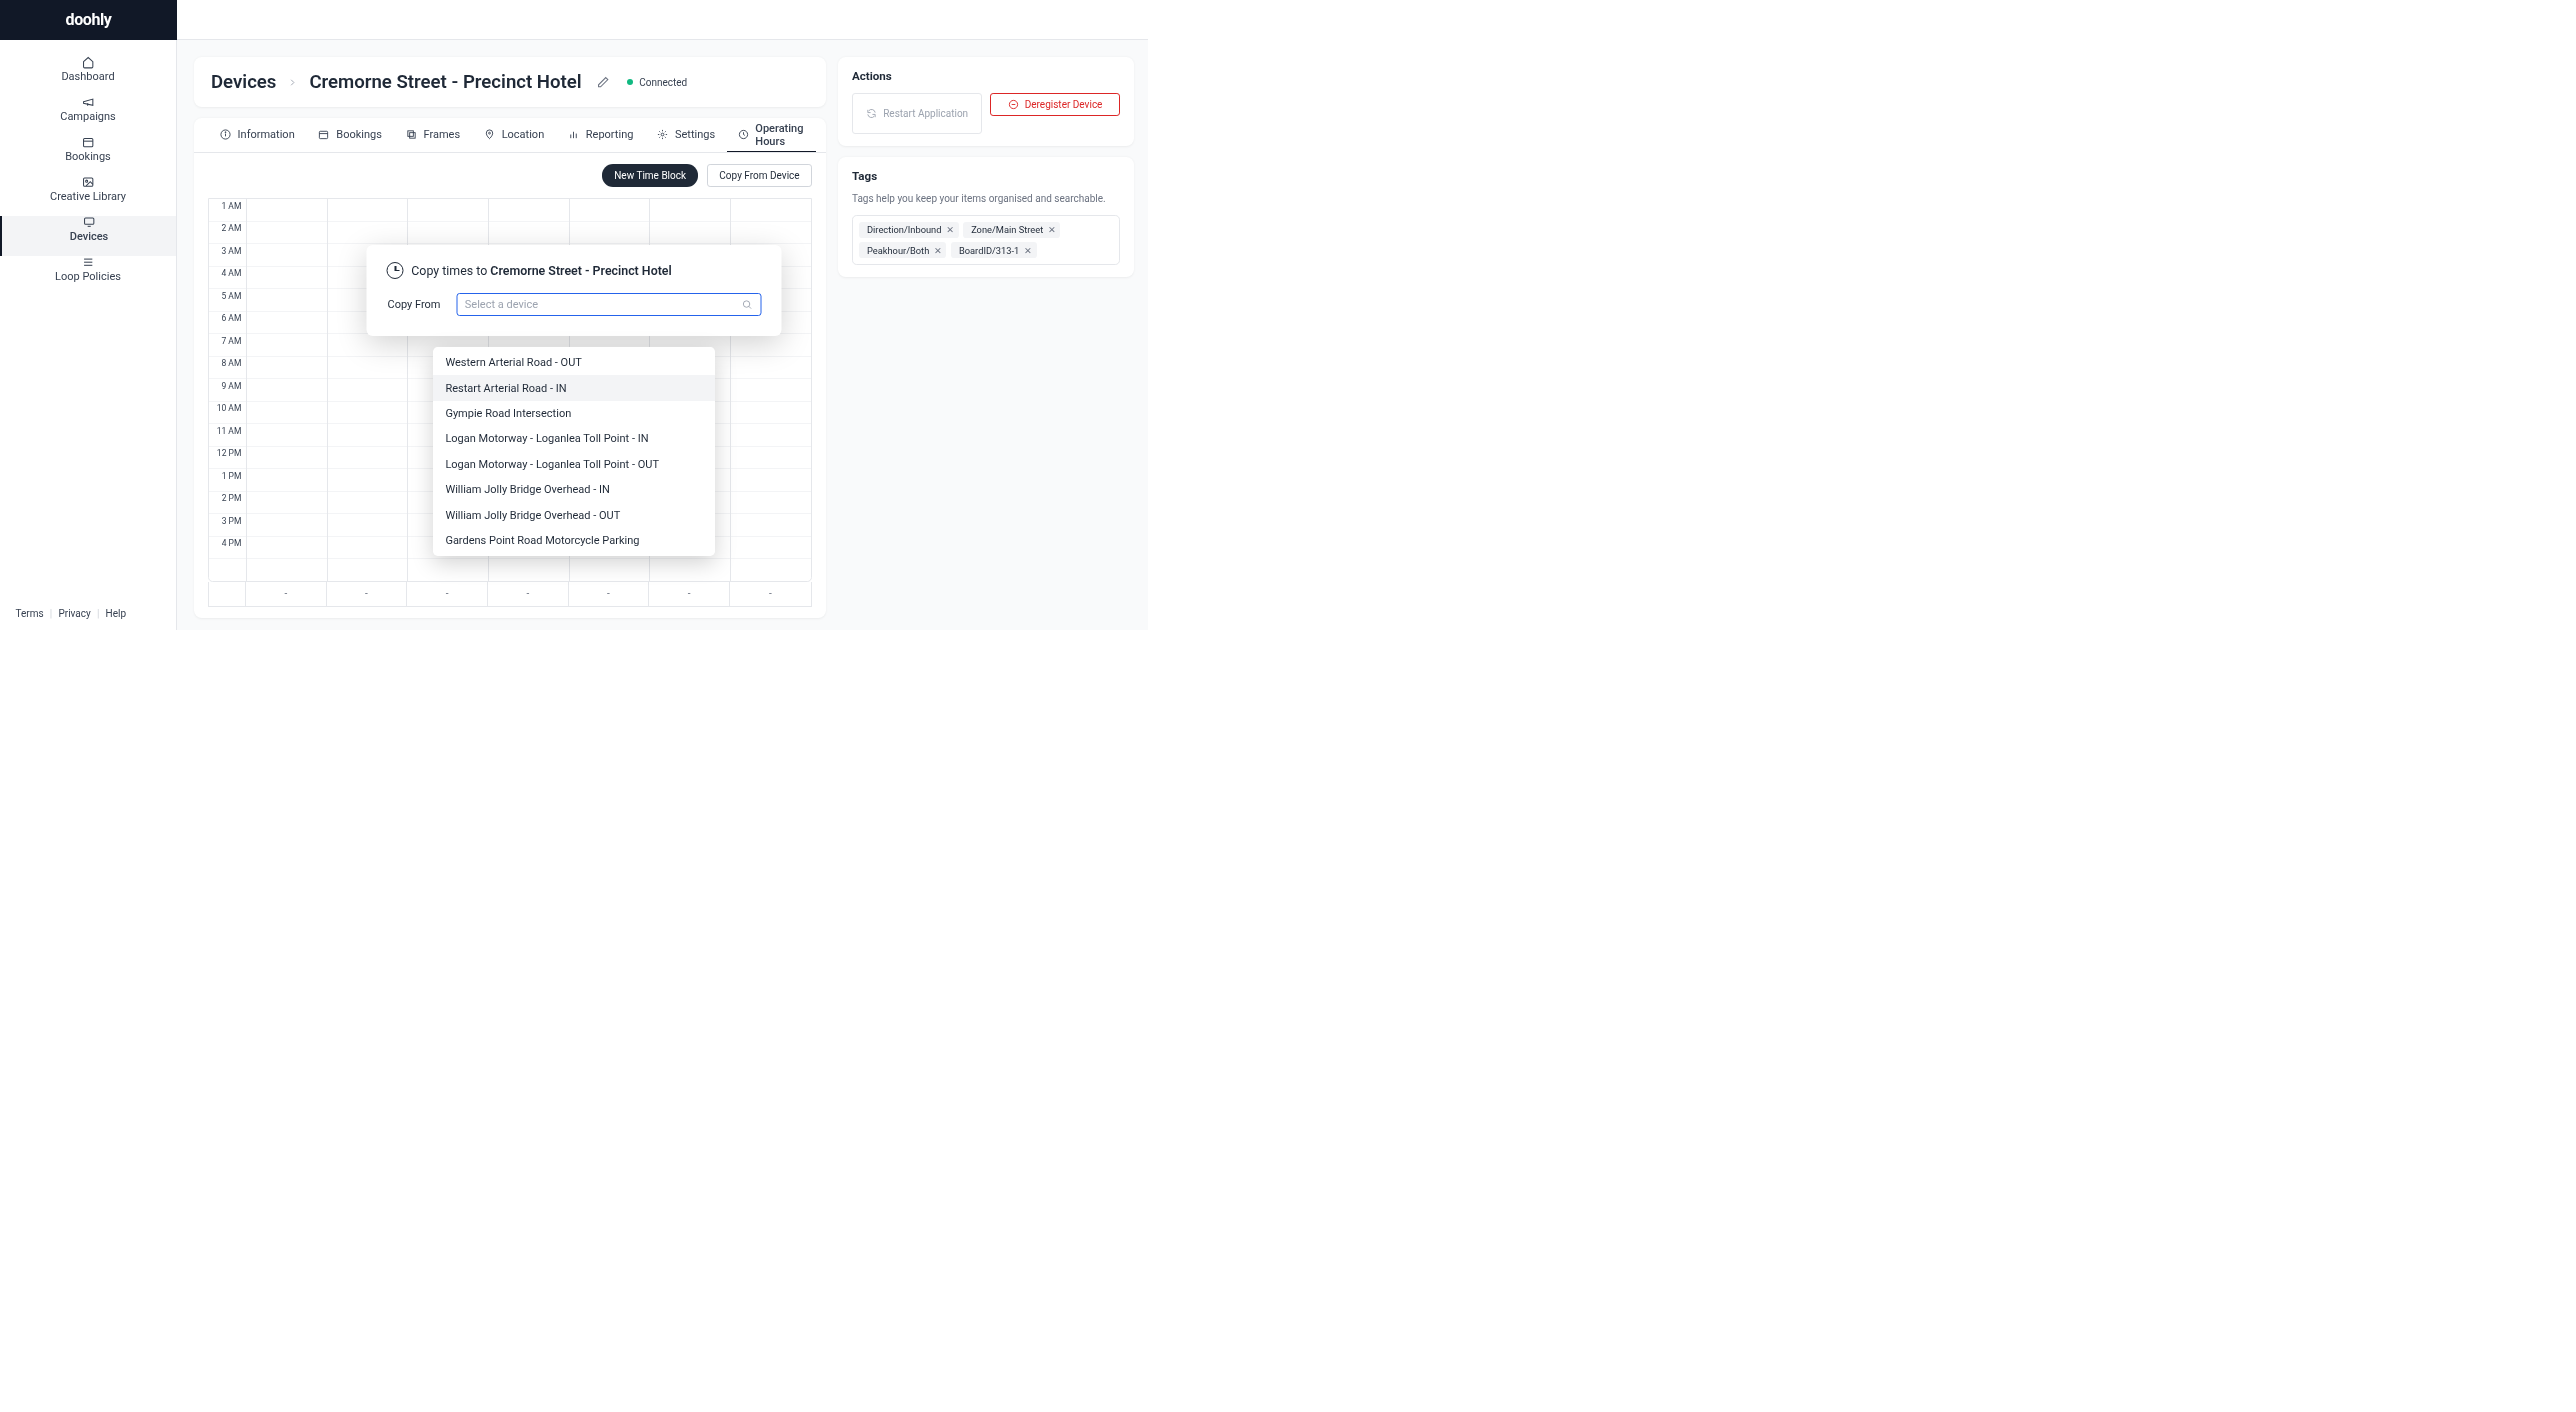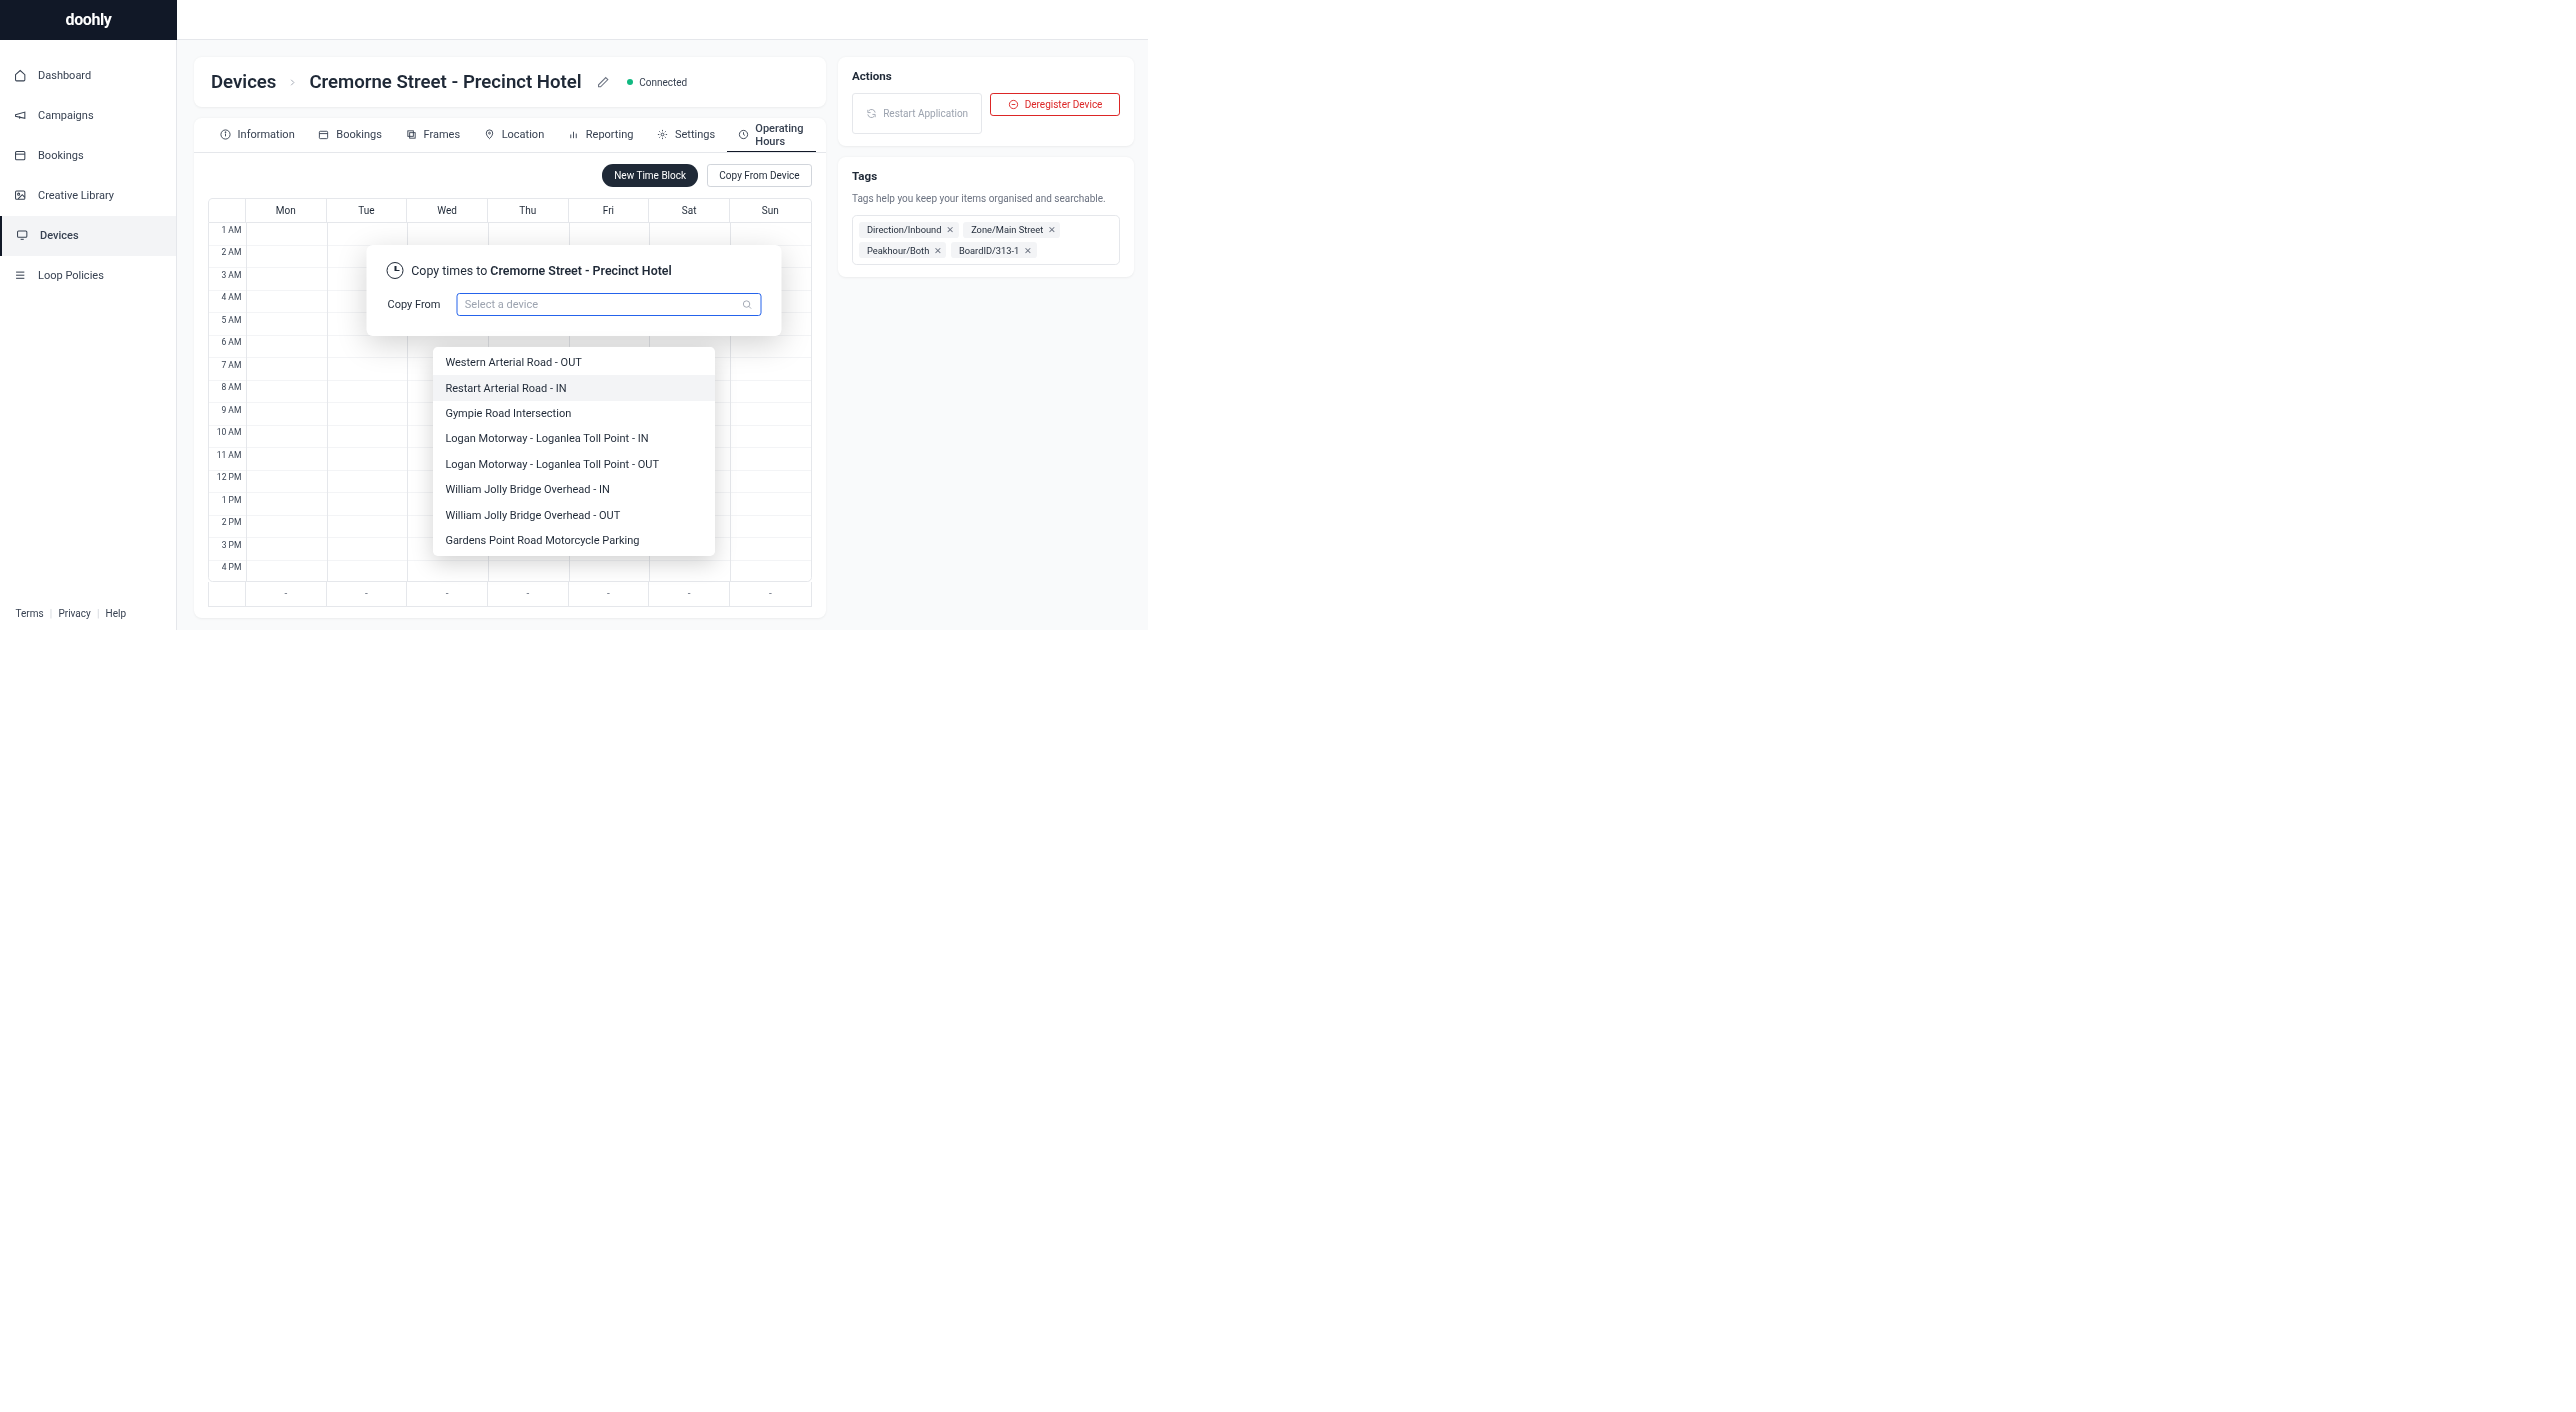--- a/index.html
+++ b/index.html
@@ -65,24 +65,24 @@
     width:177px;
     background:#fff;
     border-right:0.8px solid #e5e7eb;
     display:flex; flex-direction:column;
   }
   .sidebar-nav { flex:1; padding-top:15.5px; }
   .nav-item {
     display:flex; align-items:center;
     height:40px;
     padding:0 13px;
-    gap:11px;
     font-size:11px;
     color:#374151;
     cursor:pointer;
+    flex-direction:column;
   }
   .nav-item.active {
     background:#f3f4f6;
     border-left:2.3px solid #111827;
     padding-left:13px;
     font-weight:500;
   }
   .nav-icon { width:14px; height:14px; flex-shrink:0; display:flex; align-items:center; justify-content:center; color:#374151;}
   .sidebar-footer {
     padding:11px 15.5px;
@@ -481,30 +481,20 @@
           <span>Operating Hours</span>
         </div>
       </div>
 
       <div class="toolbar">
         <div class="btn btn-primary">New Time Block</div>
         <div class="btn btn-outline">Copy From Device</div>
       </div>
 
       <div class="calendar">
-        <div class="cal-header">
-          <div class="cell"></div>
-          <div class="cell">Mon</div>
-          <div class="cell">Tue</div>
-          <div class="cell">Wed</div>
-          <div class="cell">Thu</div>
-          <div class="cell">Fri</div>
-          <div class="cell">Sat</div>
-          <div class="cell">Sun</div>
-        </div>
         <div class="cal-body">
           <div class="time-col" id="time-col">
               <div class="time-slot">1 AM</div>
               <div class="time-slot">2 AM</div>
               <div class="time-slot">3 AM</div>
               <div class="time-slot">4 AM</div>
               <div class="time-slot">5 AM</div>
               <div class="time-slot">6 AM</div>
               <div class="time-slot">7 AM</div>
               <div class="time-slot">8 AM</div>

